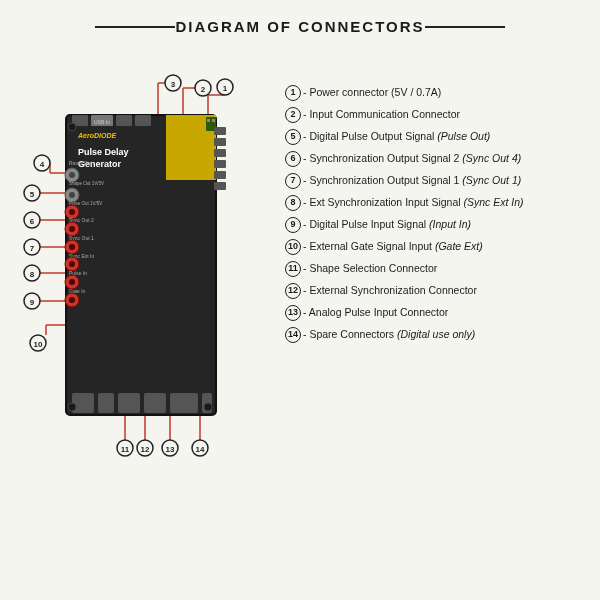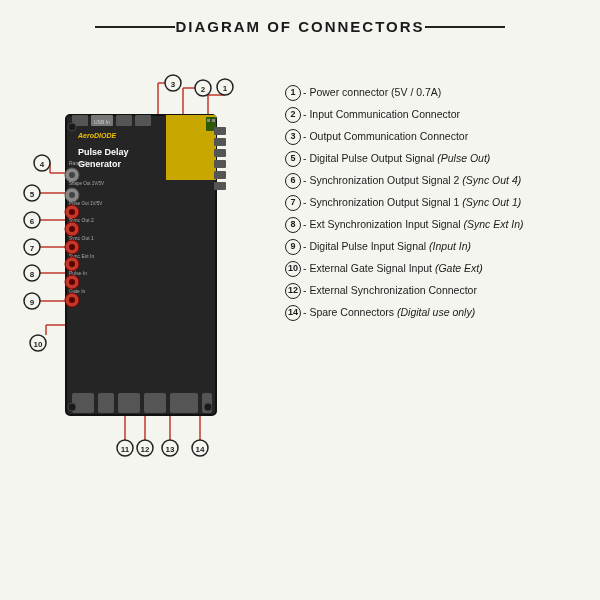--- a/index.html
+++ b/index.html
@@ -235,26 +235,27 @@
         <circle cx="62" cy="72" r="4" fill="#1a1a1a" stroke="#444" stroke-width="1"></circle>
         <circle cx="198" cy="352" r="4" fill="#1a1a1a" stroke="#444" stroke-width="1"></circle>
         <circle cx="62" cy="352" r="4" fill="#1a1a1a" stroke="#444" stroke-width="1"></circle>
       </svg>
     </div>
 
     <div class="legend-area">
       <div id="legend-container">
           <div class="legend-item"><span class="legend-num">1</span>- Power connector (5V / 0.7A)</div>
           <div class="legend-item"><span class="legend-num">2</span>- Input Communication Connector</div>
-          <div class="legend-item"><span class="legend-num">3</span>- Output Communication Connector</div>
           <div class="legend-item"><span class="legend-num">5</span>- Digital Pulse Output Signal <em>(Pulse Out)</em></div>
           <div class="legend-item"><span class="legend-num">6</span>- Synchronization Output Signal 2 <em>(Sync Out 4)</em></div>
           <div class="legend-item"><span class="legend-num">7</span>- Synchronization Output Signal 1 <em>(Sync Out 1)</em></div>
           <div class="legend-item"><span class="legend-num">8</span>- Ext Synchronization Input Signal <em>(Sync Ext In)</em></div>
           <div class="legend-item"><span class="legend-num">9</span>- Digital Pulse Input Signal <em>(Input In)</em></div>
           <div class="legend-item"><span class="legend-num">10</span>- External Gate Signal Input <em>(Gate Ext)</em></div>
+          <div class="legend-item"><span class="legend-num">11</span>- Shape Selection Connector</div>
           <div class="legend-item"><span class="legend-num">12</span>- External Synchronization Connector</div>
+          <div class="legend-item"><span class="legend-num">13</span>- Analog   Pulse Input Connector</div>
           <div class="legend-item"><span class="legend-num">14</span>- Spare Connectors <em>(Digital use only)</em></div>
         </div>
     </div>
 
   </div>
 </div>
 
 </body></html>

